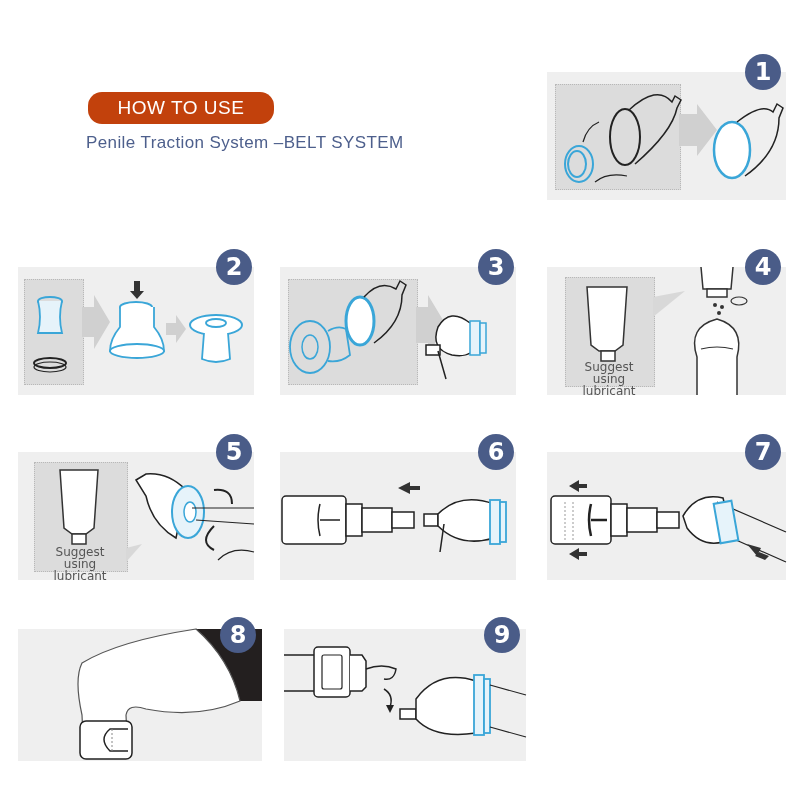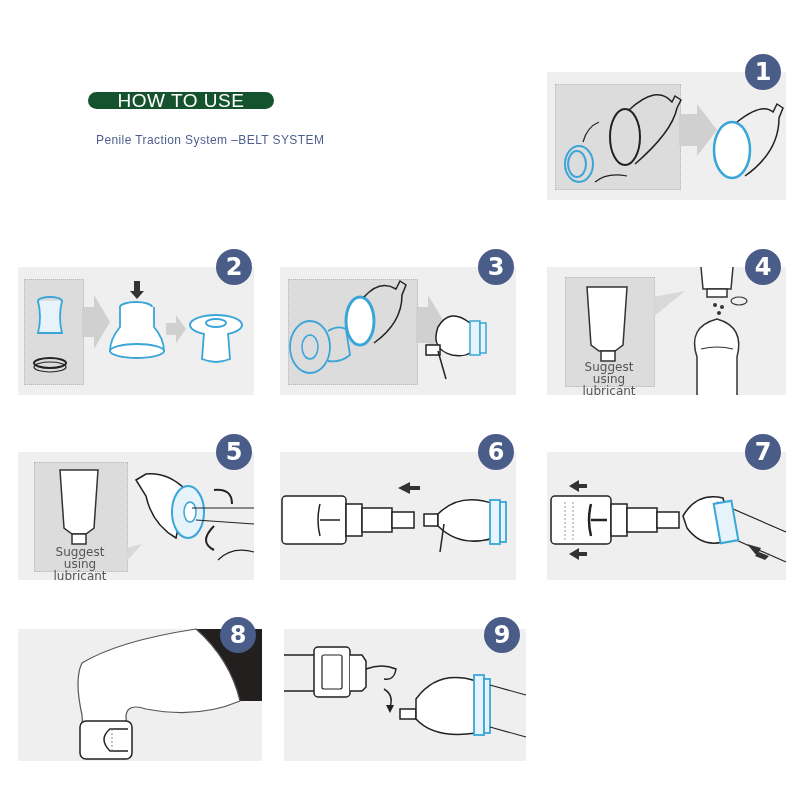--- a/index.html
+++ b/index.html
@@ -1,24 +1,24 @@
 <!DOCTYPE html>
 <html><head>
 <meta charset="utf-8">
 <style>
   html, body { margin: 0; padding: 0; background: #ffffff; }
   body { width: 800px; height: 800px; position: relative; overflow: hidden; font-family: "Liberation Sans", sans-serif; }
   .header-pill {
-    position: absolute; left: 88px; top: 92px; width: 186px; height: 17px;
-    background: #14532d; border-radius: 14px; color: #ffffff;
+    position: absolute; left: 88px; top: 92px; width: 186px; height: 32px;
+    background: #c2410c; border-radius: 14px; color: #ffffff;
     font-size: 19px; letter-spacing: 0.5px; display: flex; align-items: center; justify-content: center;
     font-family: "Liberation Sans", sans-serif;
   }
   .subtitle {
-    position: absolute; left: 96px; top: 133px; color: #4d5f8c; font-size: 12px; letter-spacing: 0.4px;
+    position: absolute; left: 86px; top: 133px; color: #4d5f8c; font-size: 17px; letter-spacing: 0.4px;
     font-family: "Liberation Sans", sans-serif;
   }
   .panel {
     position: absolute; background: #efefef;
   }
   .badge {
     position: absolute; width: 36px; height: 36px; border-radius: 50%;
     background: #4a5c88; color: #fff; font-weight: bold; font-size: 24px;
     display: flex; align-items: center; justify-content: center;
     font-family: "DejaVu Sans", sans-serif;

